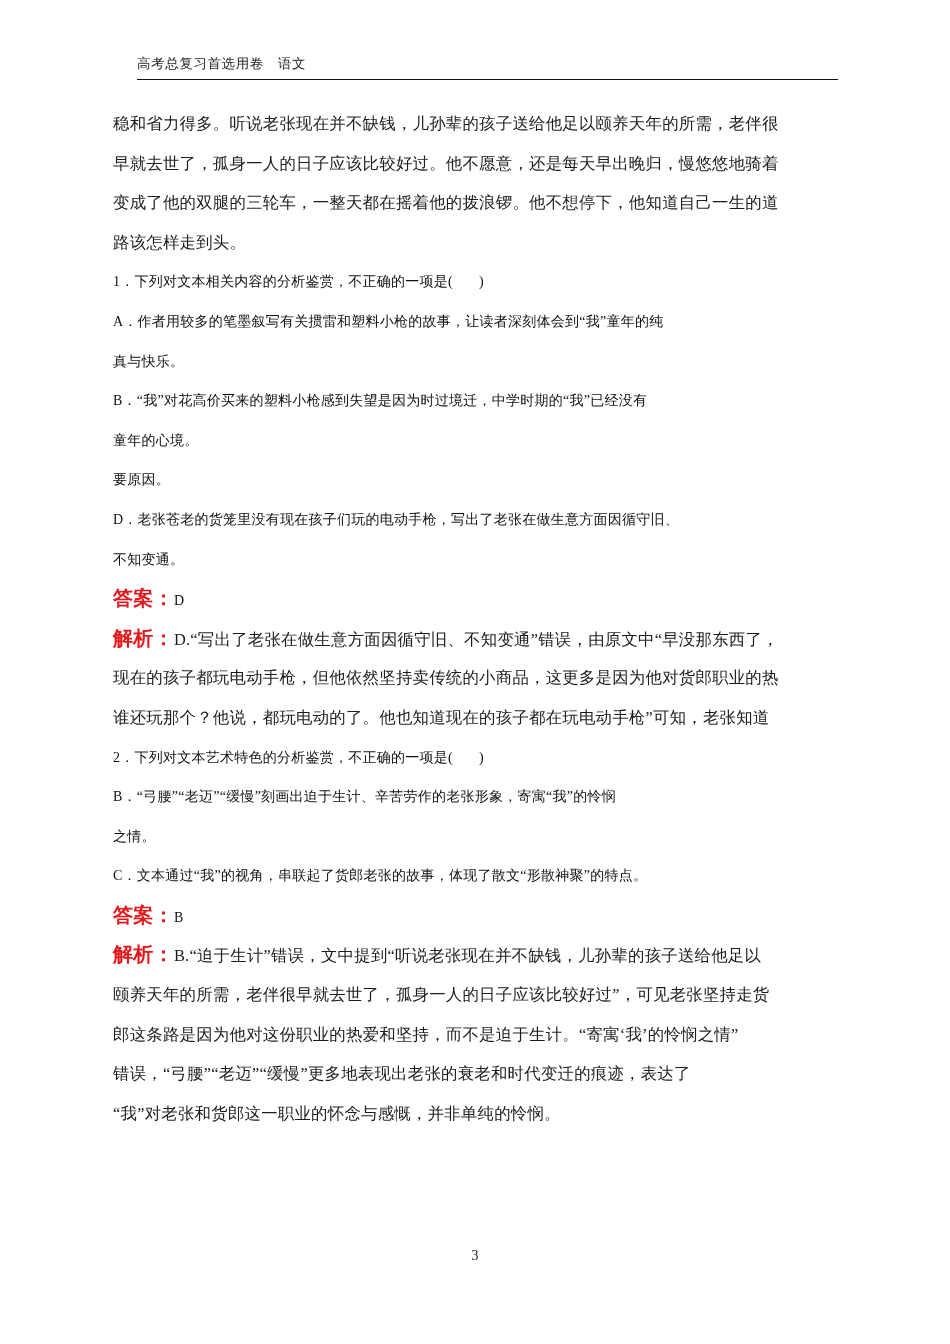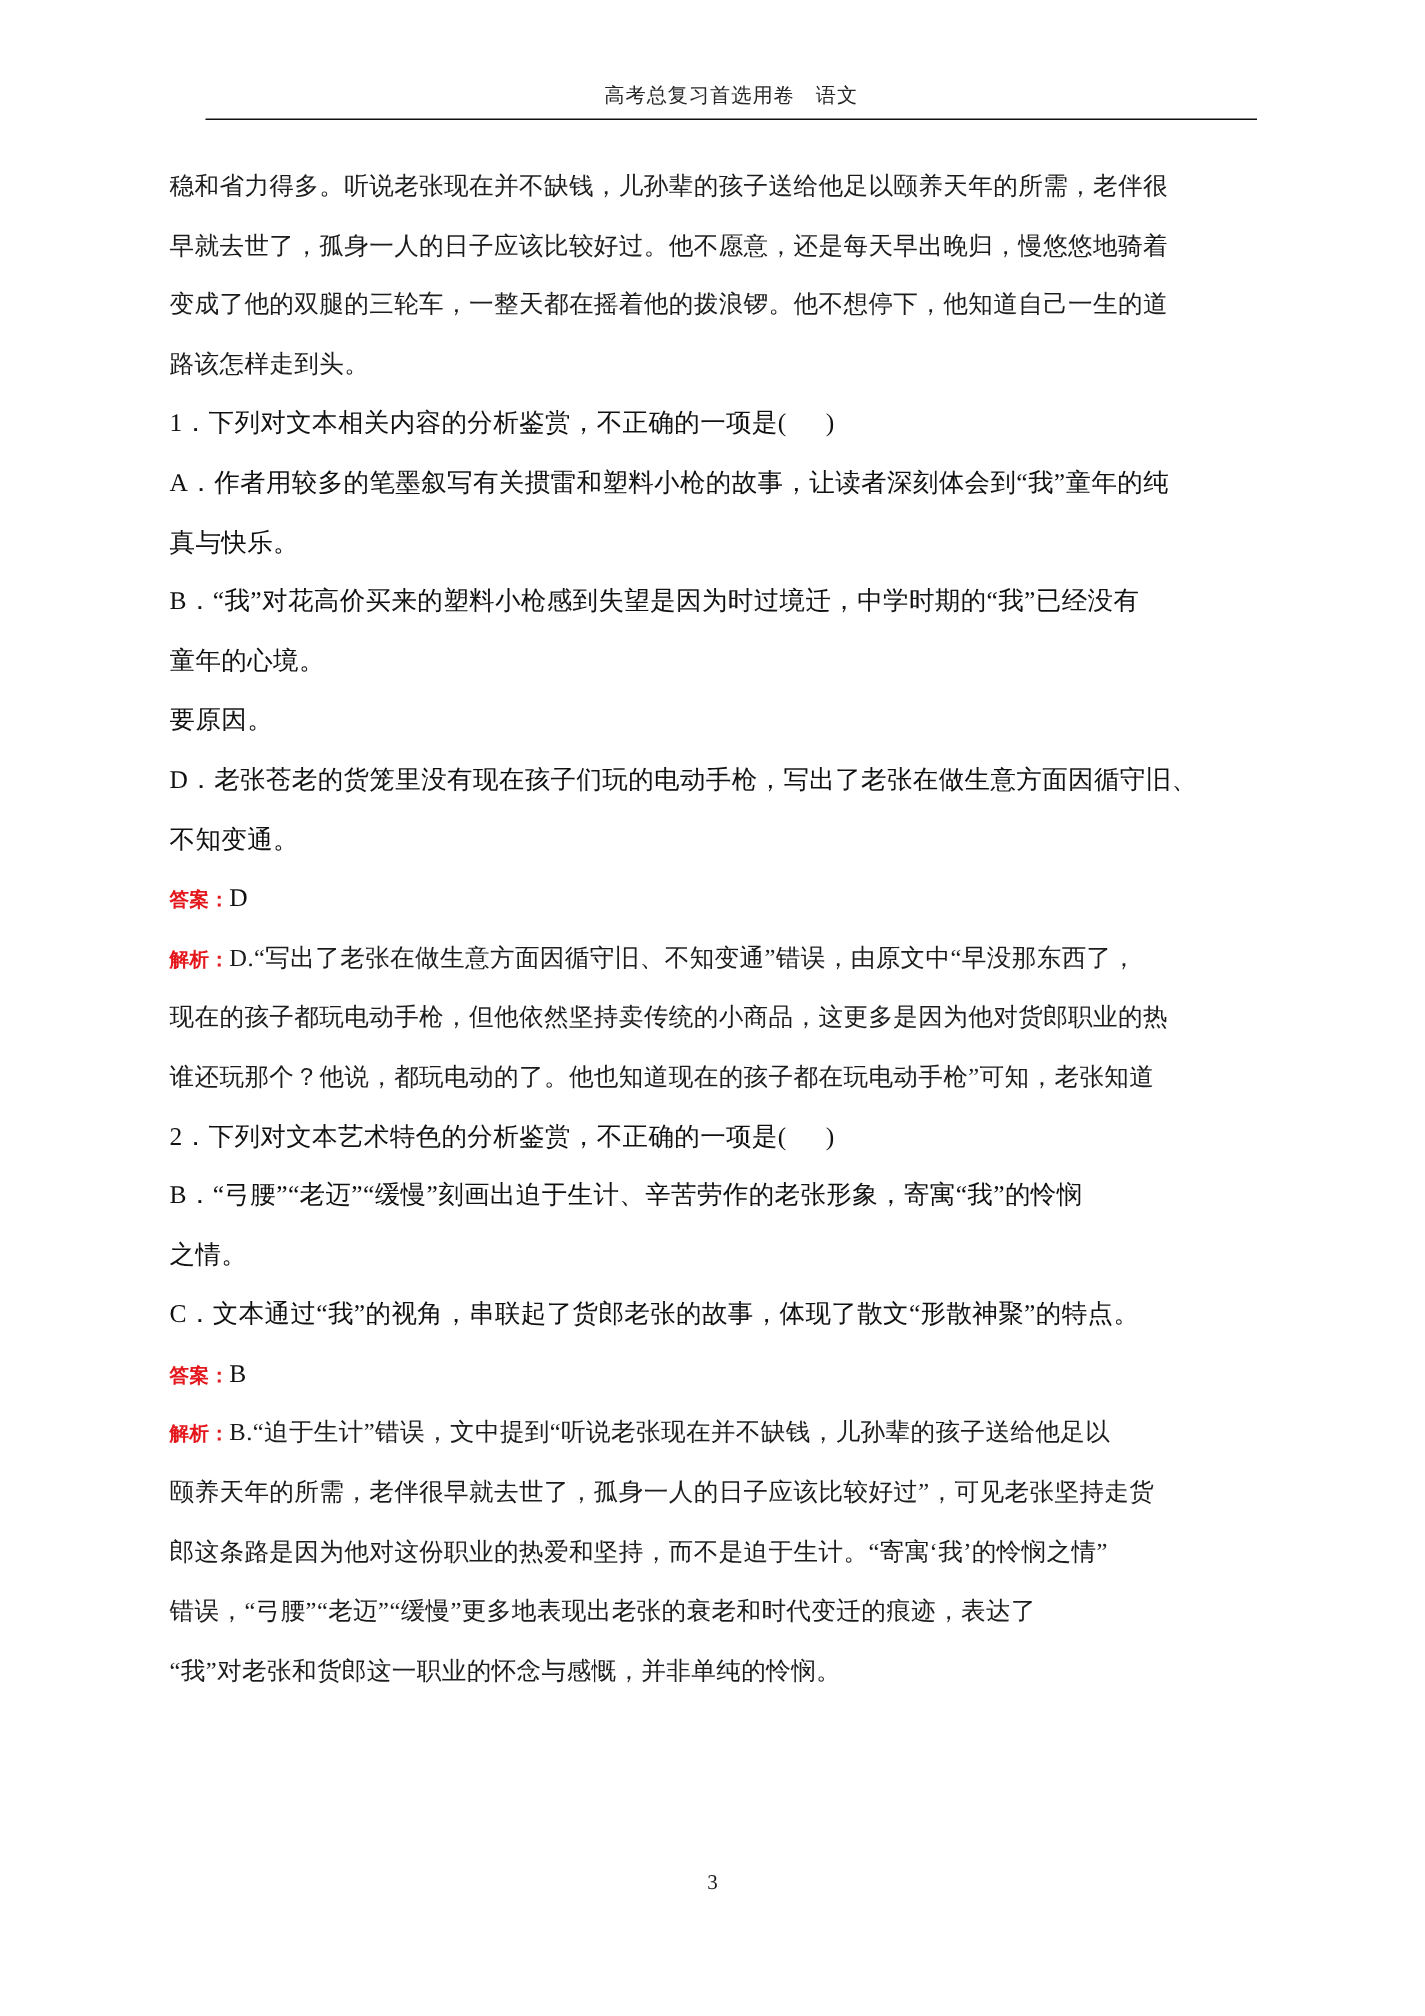--- a/index.html
+++ b/index.html
@@ -24,21 +24,21 @@
   
   .header {
     position: absolute;
     left: 137px;
     top: 54px;
     width: 701px;
     height: 32px;
   }
   .header-title {
     display: block;
-    text-align: center;
+    text-align: left;
     font-family: "Liberation Serif", "DejaVu Serif", serif;
     font-size: 13.5px;
     letter-spacing: 0.6px;
     color: #262626;
     line-height: 20px;
     white-space: pre;
   }
   .header-rule {
     position: absolute;
     left: 0;
@@ -67,30 +67,30 @@
   
   .kai {
     font-family: "Liberation Serif", "DejaVu Serif", serif;
     font-size: 16.4px;
     color: #1c1c1c;
   }
   
   .song {
     font-family: "Liberation Serif", "DejaVu Serif", serif;
     font-style: normal;
-    font-size: 17px;
+    font-size: 14px;
     color: #111111;
   }
 
   .label-red {
     color: #E4181C;
     font-weight: bold;
     font-style: normal;
     font-family: "Liberation Sans", "DejaVu Sans", sans-serif;
-    font-size: 13px;
+    font-size: 20px;
     letter-spacing: 0.3px;
   }
 
   .blank-gap { display: inline-block; width: 26px; }
 
   
   .footer {
     position: absolute;
     left: 0;
     top: 1246px;

